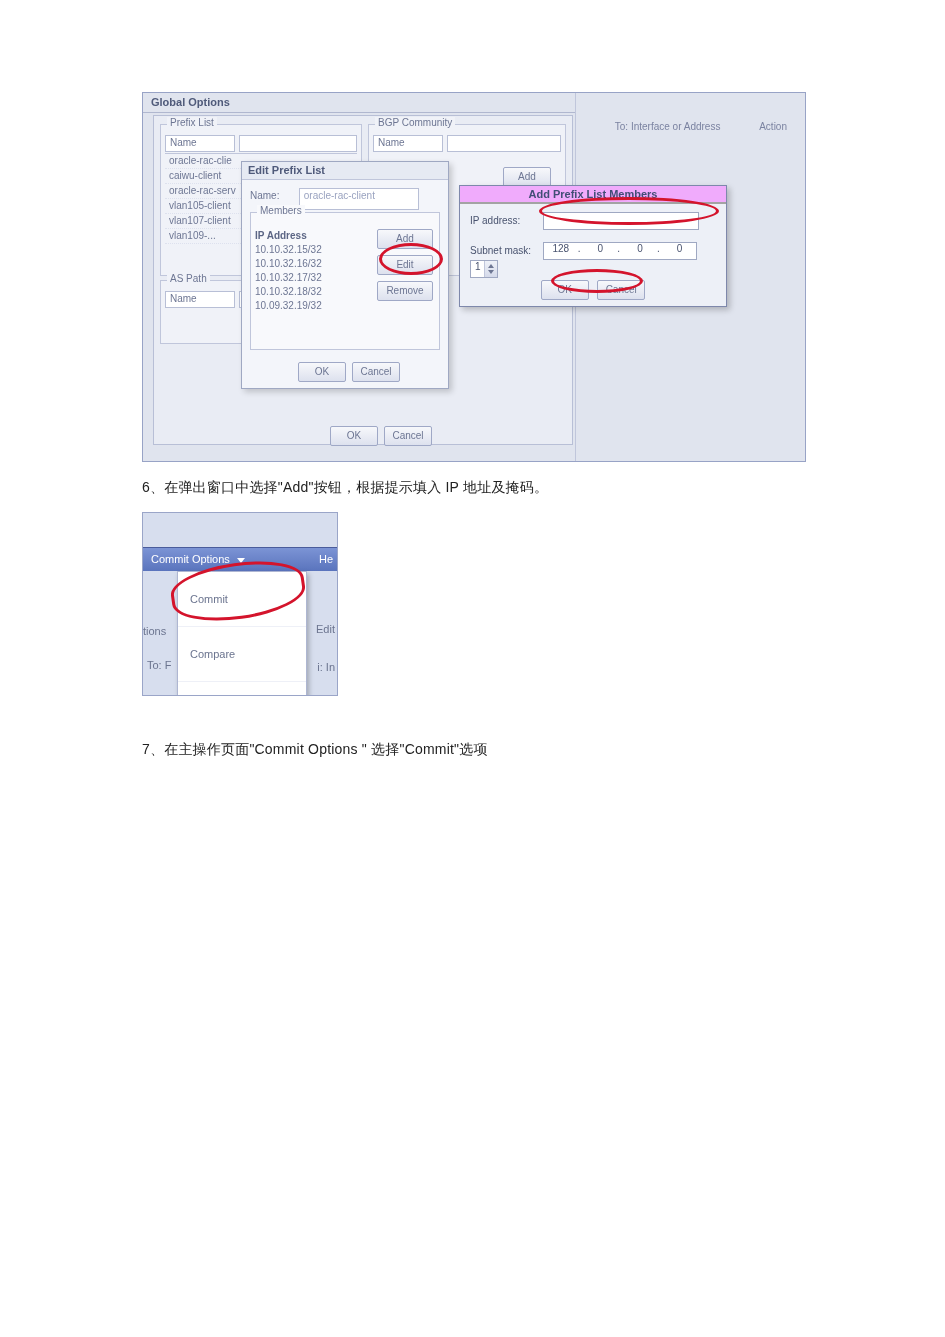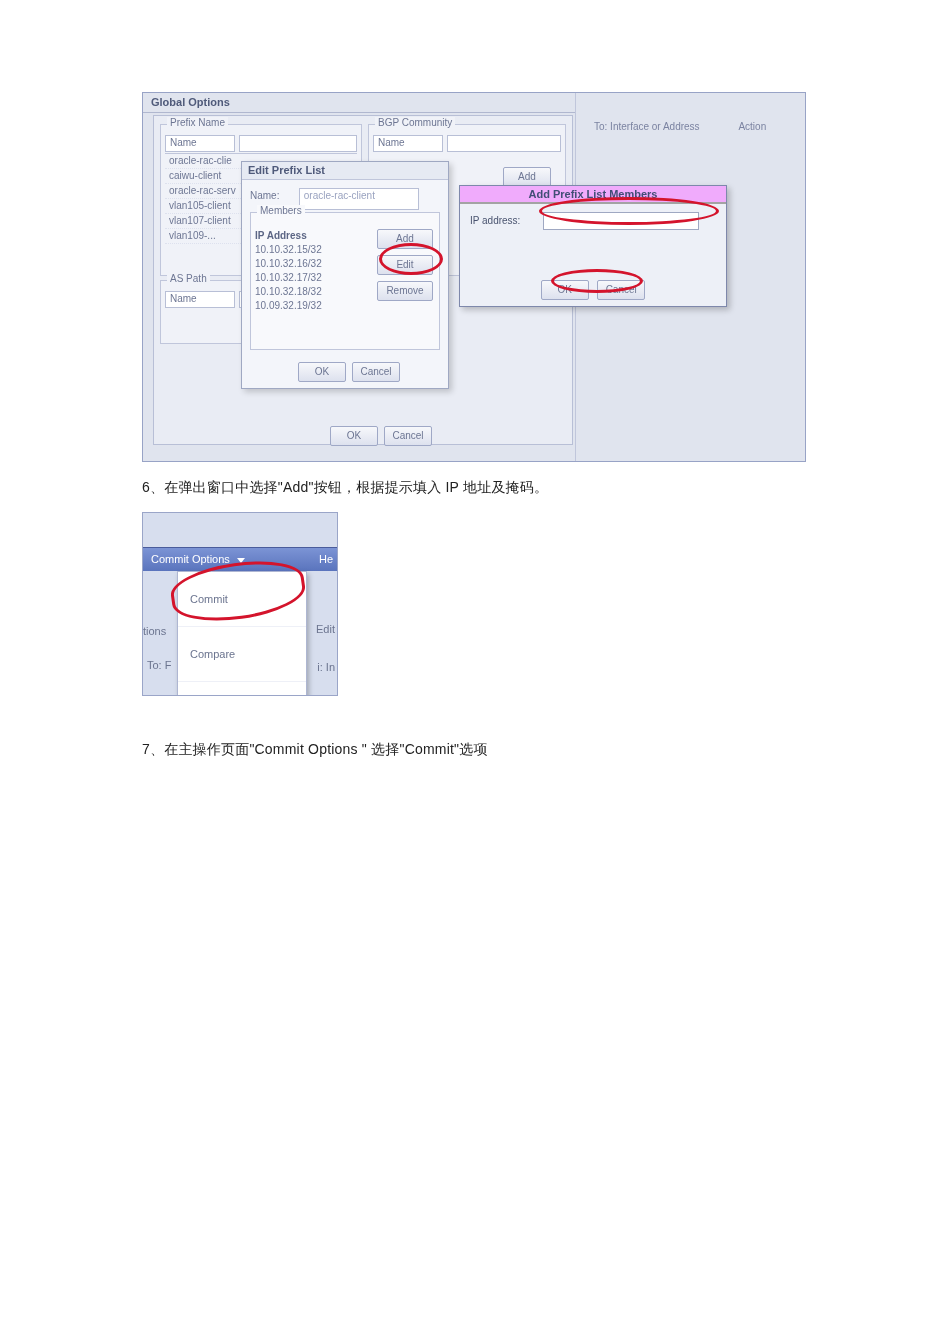--- a/index.html
+++ b/index.html
@@ -39,21 +39,21 @@
       top: 0;
       width: 230px;
       height: 100%;
       background: #e0e4ee;
       border-left: 1px solid #c0c6db;
     }
     .rightpanel .row {
       margin-top: 28px;
       font-size: 10px;
       color: #7b83a1;
-      text-align: left;
+      text-align: right;
     }
     .rightpanel .row span { display: inline-block; padding: 0 18px; }
     
     .gbody {
       position: absolute;
       left: 10px;
       top: 22px;
       width: 420px;
       height: 330px;
       background: #e9ecf4;
@@ -379,21 +379,21 @@
     <div class="rightpanel">
       <div class="row">
         <span>To: Interface or Address</span>
         <span>Action</span>
       </div>
     </div>
 
     <div class="gbody">
 
       <div class="groupbox prefixbox">
-        <div class="glabel">Prefix Name</div>
+        <div class="glabel">Prefix List</div>
         <div class="mini-input" style="left:4px;top:10px;width:70px;">Name</div>
         <div class="mini-input" style="left:78px;top:10px;width:118px;"></div>
         <div class="mini-list">
           <div>oracle-rac-clie</div>
           <div>caiwu-client</div>
           <div>oracle-rac-serv</div>
           <div>vlan105-client</div>
           <div>vlan107-client</div>
           <div>vlan109-...</div>
         </div>
@@ -444,20 +444,33 @@
     </div>
 
     <div class="redring ring-add"></div>
 
     <div class="adddlg">
       <div class="atitle">Add Prefix List Members</div>
       <div class="arow">
         <span class="lab">IP address:</span>
         <span class="ipip"></span>
       </div>
+      <div class="arow">
+        <span class="lab">Subnet mask:</span>
+        <span style="display:inline-block;border:1px solid #9fa8c2;background:#fff;height:18px;vertical-align:middle;">
+          <span class="subnet-cell">128</span>.
+          <span class="subnet-cell">0</span>.
+          <span class="subnet-cell">0</span>.
+          <span class="subnet-cell">0</span>
+        </span>
+        <span class="spin">
+          <span>1</span>
+          <span class="ud"></span>
+        </span>
+      </div>
       <div class="abtns">
         <div class="gbtn">OK</div>
         <div class="gbtn">Cancel</div>
       </div>
     </div>
 
     <div class="redring ring-ip"></div>
 
     <div class="redring ring-okc"></div>
 

